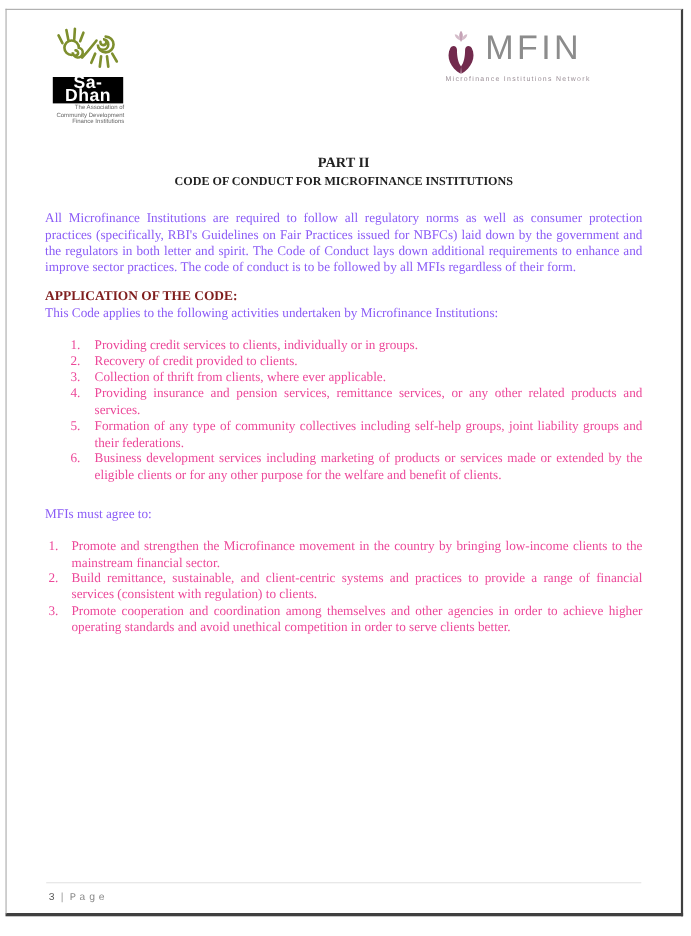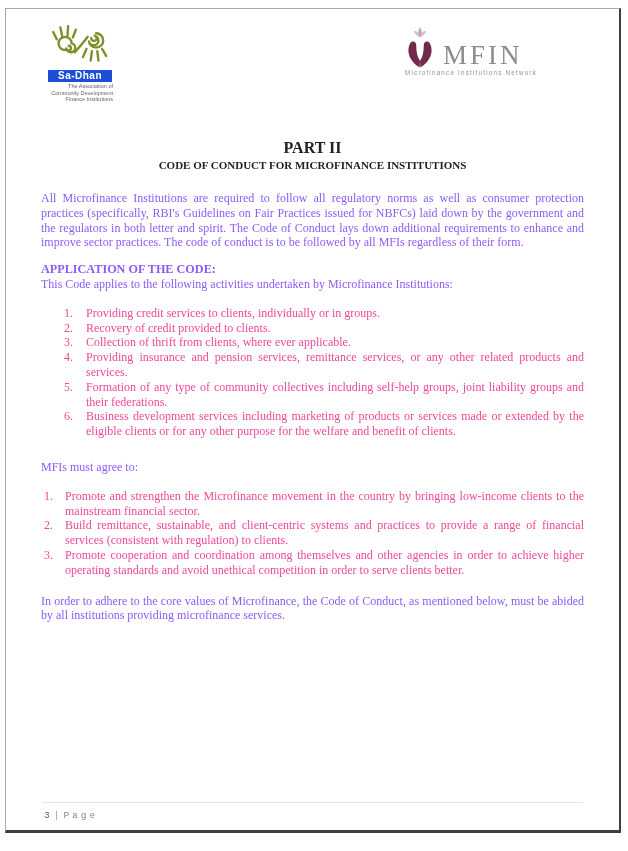--- a/index.html
+++ b/index.html
@@ -35,25 +35,25 @@
   }
   .sadhan-logo {
     position: absolute;
     left: 35px;
     top: 10px;
     width: 78px;
     text-align: center;
   }
   .sadhan-hands { display: block; margin: 0 auto; }
   .sadhan-namebox {
-    background: #1d4ed8;
+    background: #000000;
     color: #fff;
     font-family: "Liberation Sans", sans-serif;
     font-weight: bold;
-    font-size: 10px;
+    font-size: 16px;
     line-height: 12px;
     width: 64px;
     margin: 1px auto 1px;
     letter-spacing: .5px;
   }
   .sadhan-tagline {
     font-family: "Liberation Sans", sans-serif;
     font-size: 5.5px;
     line-height: 6.5px;
     color: #666;
@@ -62,59 +62,59 @@
     margin: 0 auto;
   }
   .mfin-logo {
     position: absolute;
     left: 393px;
     top: 16px;
     width: 130px;
   }
   .mfin-row { display: flex; align-items: flex-end; }
   .mfin-word {
-    font-family: Liberation Serif, serif;
-    font-size: 27px;
+    font-family: Liberation Sans, sans-serif;
+    font-size: 31px;
     line-height: 27px;
     color: #8c8c8c;
     letter-spacing: 3px;
     margin-left: 2px;
-    margin-bottom: 4px;
+    margin-bottom: 16px;
   }
   .mfin-tagline {
     font-family: "Liberation Sans", sans-serif;
     font-size: 6.3px;
     letter-spacing: 1.2px;
     color: #9b8f97;
     margin-top: -4px;
     margin-left: 6px;
     white-space: nowrap;
   }
   
   .title-block {
     text-align: center;
     font-weight: bold;
     color: #222;
     margin-top: 10px;
   }
-  .title-line1 { font-size: 16px; line-height: 17px; }
+  .title-line1 { font-size: 13px; line-height: 17px; }
   .title-line2 { font-size: 11px; line-height: 18px; }
   
   .para {
     font-size: 12px;
     line-height: 14.8px;
     text-align: justify;
     color: #8b5cf6;
   }
   .intro { margin-top: 17px; }
   .section-heading {
     font-weight: bold;
     font-size: 12.2px;
     line-height: 14.8px;
-    color: #8b5cf6;
+    color: #7f1d1d;
   }
   .lead { margin-top: 0; }
   ol.cc-list {
     margin: 14px 0 0 0;
     padding: 0;
     list-style: none;
     counter-reset: item;
   }
   ol.cc-list li {
     position: relative;
@@ -232,21 +232,20 @@
     </ol>
 
     <p class="para agree-lead">MFIs must agree to:</p>
 
     <ol class="cc-list list-b">
       <li>Promote and strengthen the Microfinance movement in the country by bringing low-income clients to the mainstream financial sector.</li>
       <li>Build remittance, sustainable, and client-centric systems and practices to provide a range of financial services (consistent with regulation) to clients.</li>
       <li>Promote cooperation and coordination among themselves and other agencies in order to achieve higher operating standards and avoid unethical competition in order to serve clients better.</li>
     </ol>
 
-    <p class="para closing">In order to adhere to the core values of Microfinance, the Code of Conduct, as mentioned below, must be abided by all institutions providing microfinance services.</p>
 
   </div>
 
   <div class="footer-rule"></div>
   <div class="footer">
     <span class="pgnum">3</span><span class="sep">|</span><span class="pglabel">Page</span>
   </div>
 
 </div>
 

